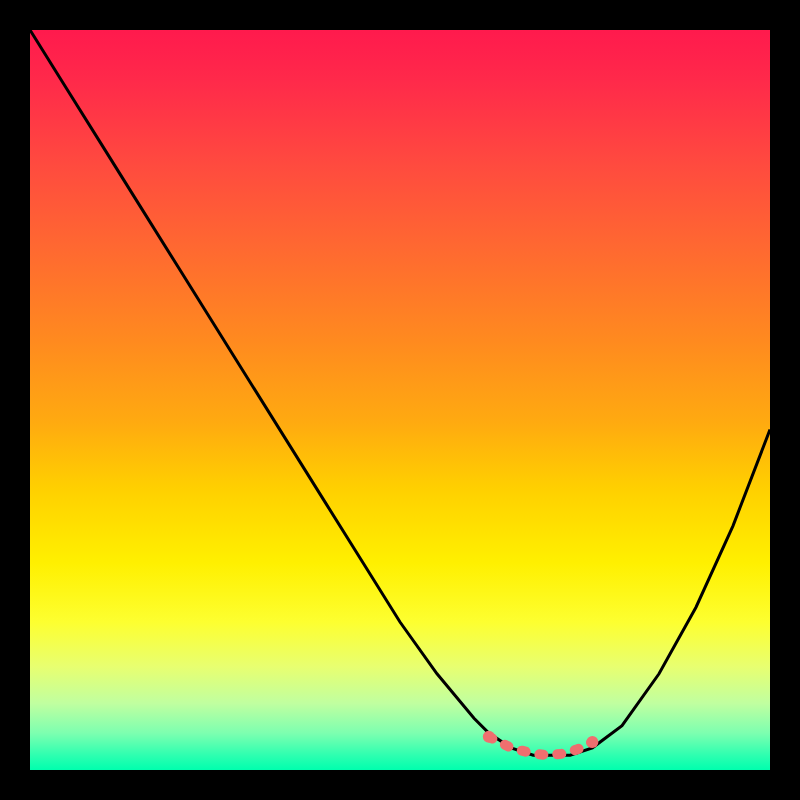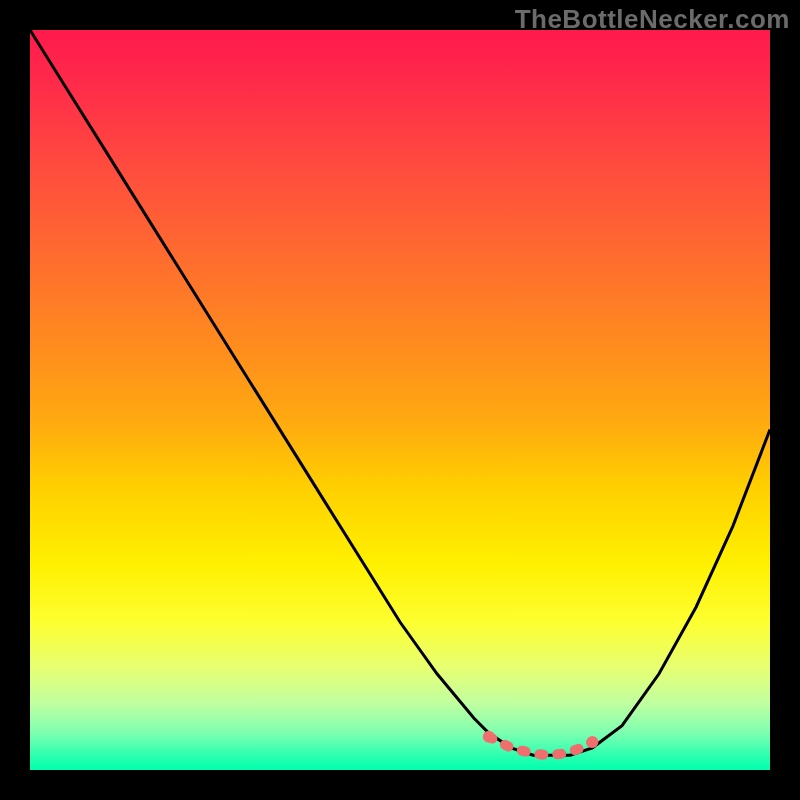--- a/index.html
+++ b/index.html
@@ -61,21 +61,20 @@
     inset: 0;
     width: 100%;
     height: 100%;
   }
 </style>
 </head>
 <body>
 
 <div class="frame">
 
-  <div class="watermark">TheBottleNecker.com</div>
 
   <div class="plot-area">
     <div class="heatmap"></div>
 
     <svg class="curve-svg" viewBox="0 0 740 740" preserveAspectRatio="none">
       <path fill="none" stroke="#000" stroke-width="3" d="M0.0 0.0 L37.0 59.2 L74.0 118.4 L111.0 177.6 L148.0 236.8 L185.0 296.0 L222.0 355.2 L259.0 414.4 L296.0 473.6 L333.0 532.8 L370.0 592.0 L407.0 643.8 L444.0 688.2 L458.8 703.0 L481.0 717.8 L503.2 725.2 L518.0 725.2 L540.2 725.2 L562.4 717.8 L592.0 695.6 L629.0 643.8 L666.0 577.2 L703.0 495.8 L740.0 399.6"></path>
       <g fill="#ef6f6f" stroke="none">
           <path d="M458.8 706.7 L481.0 717.8 L503.2 723.7 L518.0 725.2 L532.8 723.7 L547.6 719.3 L562.4 711.9" fill="none" stroke="#ef6f6f" stroke-width="10" stroke-linecap="round" stroke-dasharray="4 14"></path>
           <circle cx="458.8" cy="706.7" r="6" fill="#ef6f6f"></circle>
           <circle cx="562.4" cy="711.9" r="6" fill="#ef6f6f"></circle>

